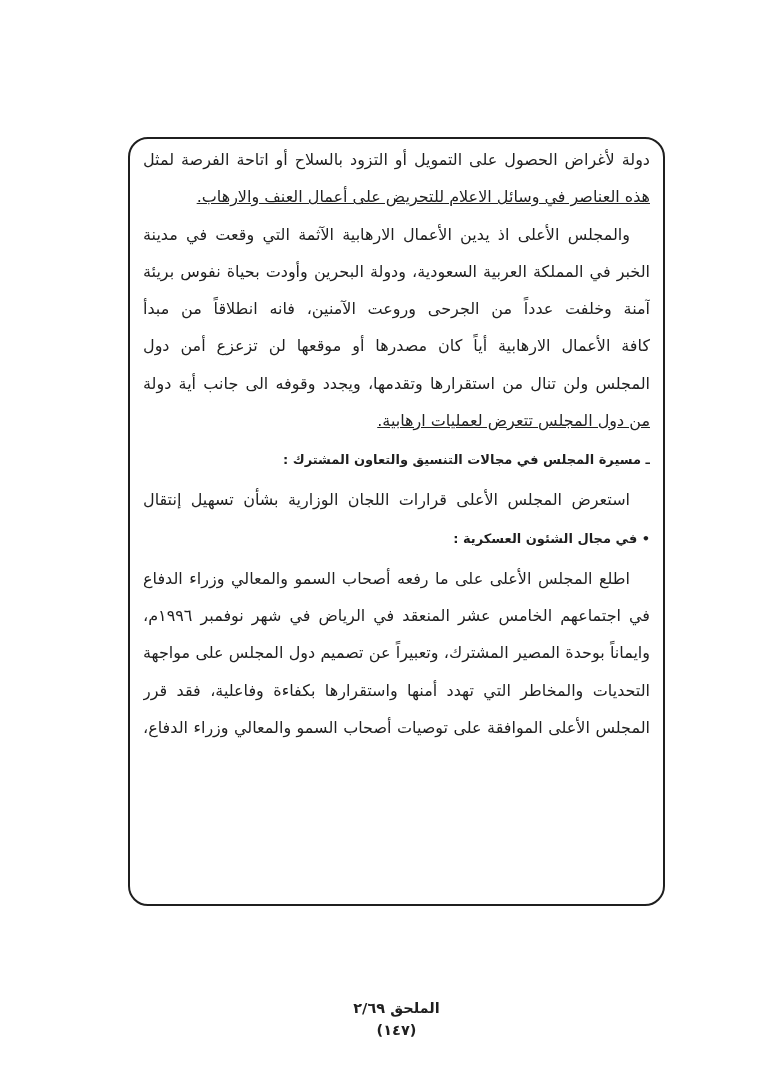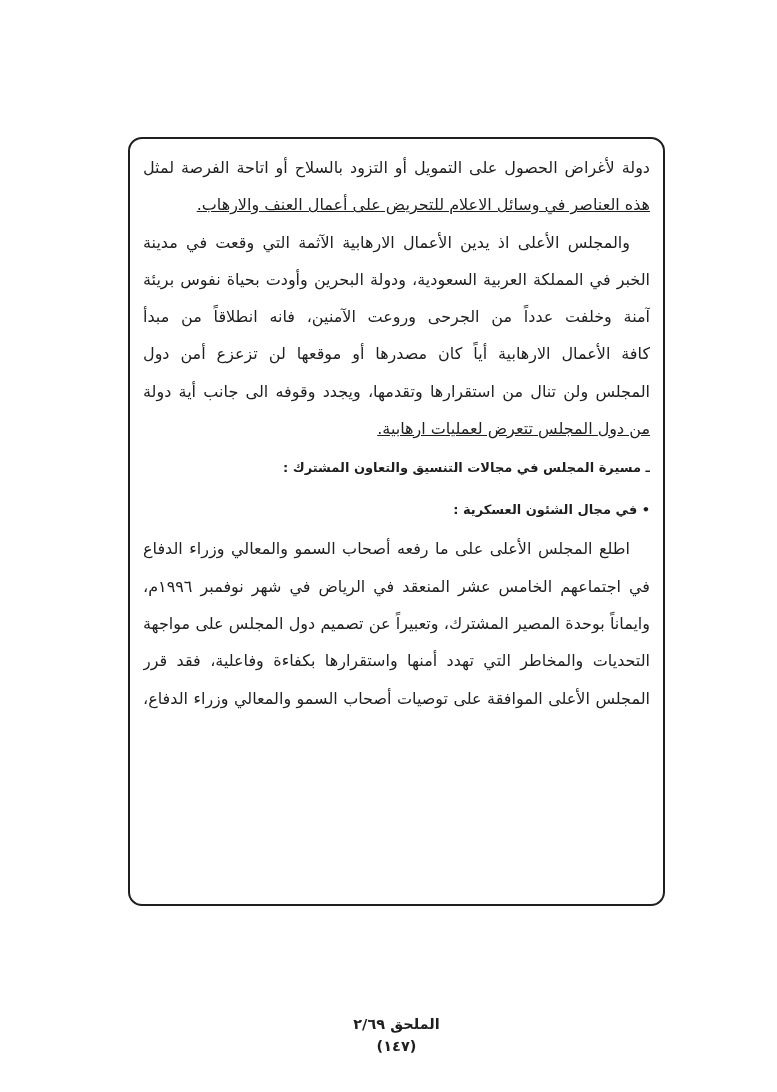--- a/index.html
+++ b/index.html
@@ -13,22 +13,22 @@
     overflow: hidden;
   }
   .frame {
     position: absolute;
     left: 128px;
     top: 137px;
     width: 537px;
     height: 769px;
     box-sizing: border-box;
     border: 2px solid #1f1f1f;
-    border-radius: 14px;
-    padding: 10px 13px 0 13px;
+    border-radius: 20px;
+    padding: 2px 13px 0 13px;
     direction: rtl;
     overflow: hidden;
     background: #ffffff;
   }
   .line {
     height: 37.3px;
     line-height: 37.3px;
     font-size: 16px;
     text-align: right;
     overflow: hidden;
@@ -52,38 +52,38 @@
     position: absolute;
     left: 128px;
     top: 997px;
     width: 537px;
     direction: rtl;
     text-align: center;
     font-weight: 700;
     font-size: 14.5px;
     line-height: 22px;
     color: #1f1f1f;
-    margin-top: 16px;
   }
 </style>
 </head>
 <body>
 
 <div class="page">
   <div class="frame">
     <div class="doc-body">
         <div class="line body">دولة لأغراض الحصول على التمويل أو التزود بالسلاح أو اتاحة الفرصة لمثل</div>
         <div class="line end">هذه العناصر في وسائل الاعلام للتحريض على أعمال العنف والارهاب.</div>
         <div class="line body-indent">والمجلس الأعلى اذ يدين الأعمال الارهابية الآثمة التي وقعت في مدينة</div>
         <div class="line body">الخبر في المملكة العربية السعودية، ودولة البحرين وأودت بحياة نفوس بريئة</div>
         <div class="line body">آمنة وخلفت عدداً من الجرحى وروعت الآمنين، فانه انطلاقاً من مبدأ</div>
         <div class="line body">كافة الأعمال الارهابية أياً كان مصدرها أو موقعها لن تزعزع أمن دول</div>
         <div class="line body">المجلس ولن تنال من استقرارها وتقدمها، ويجدد وقوفه الى جانب أية دولة</div>
         <div class="line end">من دول المجلس تتعرض لعمليات ارهابية.</div>
         <div class="line heading">ـ مسيرة المجلس في مجالات التنسيق والتعاون المشترك :</div>
+        <div class="line body-indent">استعرض المجلس الأعلى قرارات اللجان الوزارية بشأن تسهيل إنتقال</div>
         <div class="line heading">• في مجال الشئون العسكرية :</div>
         <div class="line body-indent">اطلع المجلس الأعلى على ما رفعه أصحاب السمو والمعالي وزراء الدفاع</div>
         <div class="line body">في اجتماعهم الخامس عشر المنعقد في الرياض في شهر نوفمبر ١٩٩٦م،</div>
         <div class="line body">وايماناً بوحدة المصير المشترك، وتعبيراً عن تصميم دول المجلس على مواجهة</div>
         <div class="line body">التحديات والمخاطر التي تهدد أمنها واستقرارها بكفاءة وفاعلية، فقد قرر</div>
         <div class="line body">المجلس الأعلى الموافقة على توصيات أصحاب السمو والمعالي وزراء الدفاع،</div>
       </div>
   </div>
   <div class="footer">
     <div>الملحق ٢/٦٩</div>

